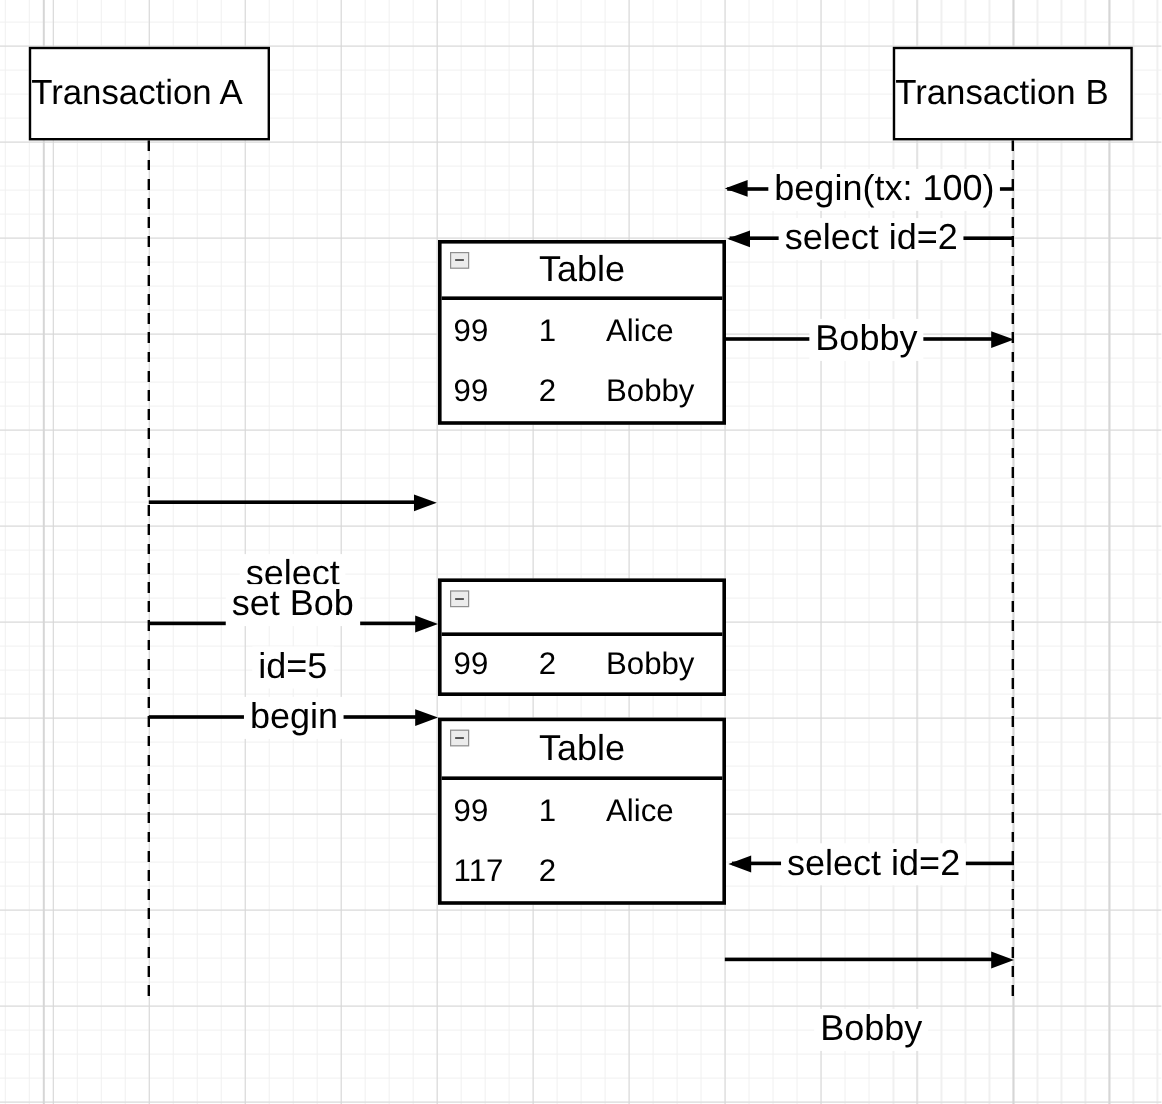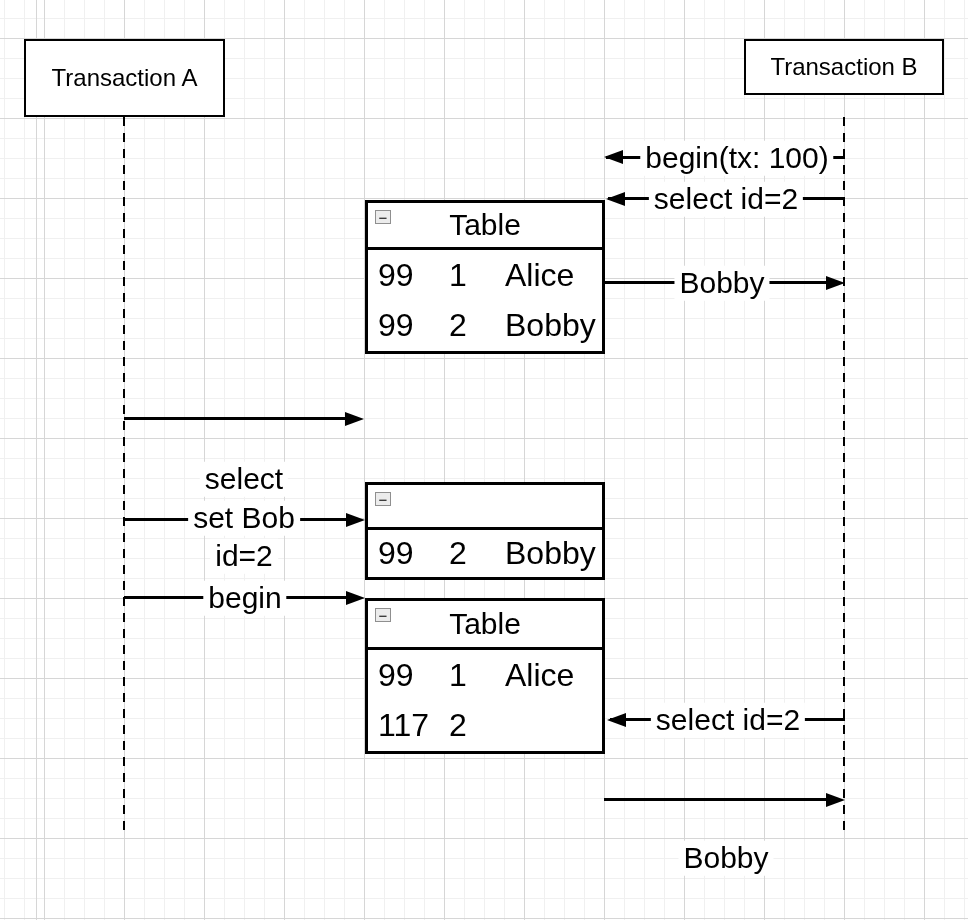--- a/index.html
+++ b/index.html
@@ -8,22 +8,22 @@
     background-color:#ffffff;color:#000;
     font-family:"Liberation Sans","DejaVu Sans",sans-serif;
     background-image:
       repeating-linear-gradient(to right,#d6d6d6 0 1px,transparent 1px 80px),
       repeating-linear-gradient(to bottom,#d6d6d6 0 1px,transparent 1px 80px),
       repeating-linear-gradient(to right,#f0f0f0 0 1px,transparent 1px 20px),
       repeating-linear-gradient(to bottom,#f0f0f0 0 1px,transparent 1px 20px);
     background-position:44px 0,0 38px,4px 0,0 18px;
   }
   .actor{
-    position:absolute;display:flex;align-items:center;justify-content:center;
-    border:2px solid #000;background:#fff;font-size:24px;box-sizing:border-box;
+    position:absolute;display:flex;align-items:center;
+    border:2px solid #000;background:#fff;font-size:29px;box-sizing:border-box;
   }
   .lifeline{
     position:absolute;width:2px;
     background-image:repeating-linear-gradient(to bottom,#000 0 9px,transparent 9px 16px);
   }
   .mline{position:absolute;height:3px;background:#000;}
   .ah{position:absolute;width:0;height:0;border-top:7px solid transparent;border-bottom:7px solid transparent;}
   .ah.left{border-right:19px solid #000;}
   .ah.right{border-left:19px solid #000;}
   .mlabel{
@@ -37,32 +37,32 @@
   .thead{
     position:relative;display:flex;align-items:center;justify-content:center;
     border-bottom:3px solid #000;font-size:30px;flex:0 0 auto;
   }
   .collapse{
     position:absolute;left:7px;top:7px;width:16px;height:14px;
     border:1px solid #8f8f8f;background:#ececec;color:#000;
     display:flex;align-items:center;justify-content:center;
     font-size:15px;line-height:1;box-sizing:border-box;
   }
-  .trow{display:grid;grid-template-columns:71px 56px 1fr;align-items:center;font-size:32px;flex:1;}
+  .trow{display:grid;grid-template-columns:71px 56px 1fr;align-items:center;font-size:26px;flex:1;}
   .trow>span{padding-left:10px;}
 </style>
 </head>
 <body>
 
 <div class="canvas">
 
   <div class="actor" style="left:24px;top:39px;width:201px;height:78px">
     <span>Transaction A</span>
   </div>
-  <div class="actor" style="left:744px;top:39px;width:200px;height:56px">
+  <div class="actor" style="left:744px;top:39px;width:200px;height:78px">
     <span>Transaction B</span>
   </div>
 
   <div class="lifeline" style="left:123px;top:117px;height:715px"></div>
   <div class="lifeline" style="left:843px;top:117px;height:713px"></div>
 
   <div class="mline" style="left:606px;top:156px;width:239px"></div>
   <div class="ah left" style="left:604px;top:150px"></div>
   <div class="mlabel" style="left:737px;top:158px">begin(tx: 100)</div>
 
@@ -90,22 +90,22 @@
   <div class="mline" style="left:605px;top:281px;width:223px"></div>
   <div class="ah right" style="left:826px;top:276px"></div>
   <div class="mlabel" style="left:722px;top:283px">Bobby</div>
 
   <div class="mline" style="left:124px;top:417px;width:222px"></div>
   <div class="ah right" style="left:345px;top:412px"></div>
 
   <div class="mline" style="left:124px;top:518px;width:223px"></div>
   <div class="ah right" style="left:346px;top:513px"></div>
   <div class="mlabel" style="left:244px;top:479px">select</div>
-  <div class="mlabel" style="left:244px;top:518px">set Bob</div>
-  <div class="mlabel" style="left:244px;top:556px">id=2</div>
+  <div class="mlabel" style="left:244px;top:504px">set Bob</div>
+  <div class="mlabel" style="left:244px;top:556px">id=5</div>
 
   <div class="dtable" style="left:365px;top:482px;width:240px;height:98px">
     <div class="thead" style="height:42px">
       <span class="collapse">−</span>
     </div>
     <div class="trow">
       <span>99</span>
       <span>2</span>
       <span>Bobby</span>
     </div>

